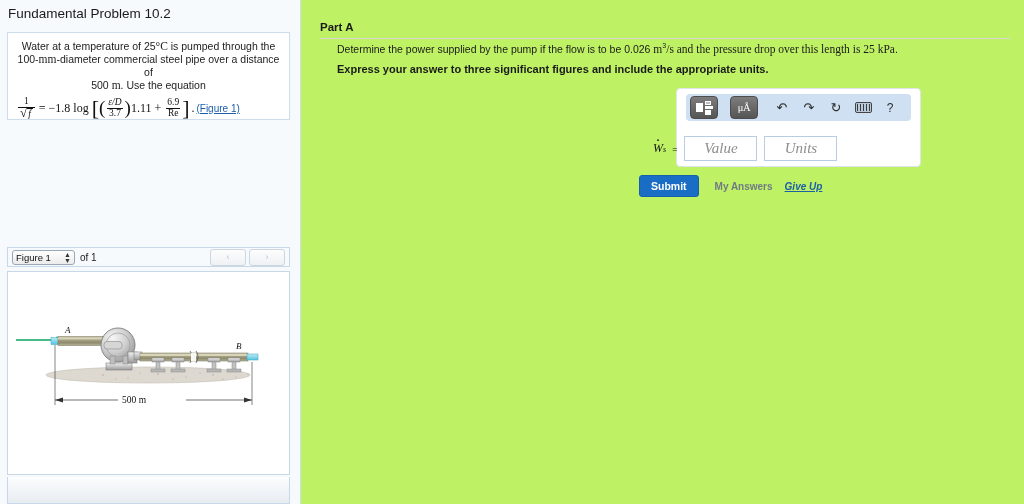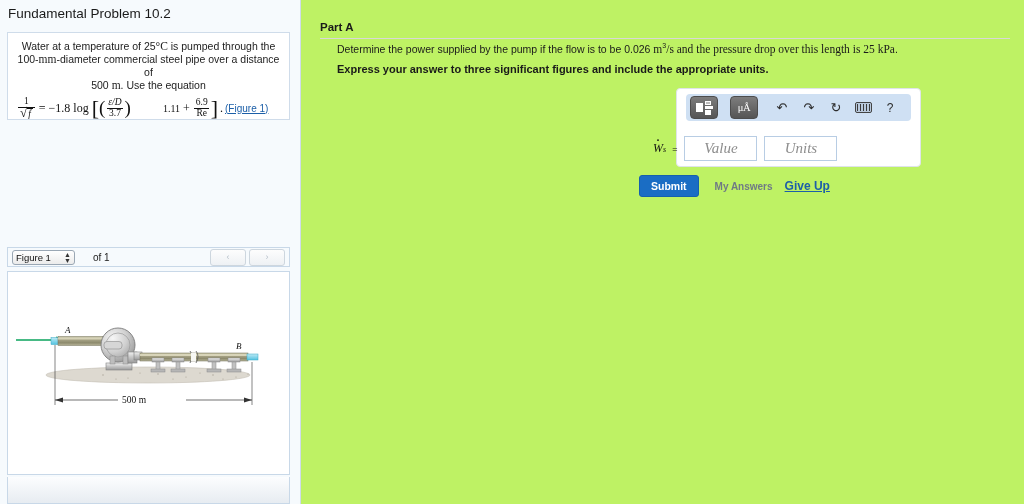--- a/index.html
+++ b/index.html
@@ -54,21 +54,21 @@
   .frac .den { font-size: 9.5px; padding: 0 2px; border-top: 1px solid #111; }
   .sqrt {
     border-top: 1px solid #111;
     padding: 0 2px 0 1px;
     font-style: italic;
   }
   .sqrt-wrap { display: inline-flex; align-items: flex-start; }
   .sqrt-sym { font-size: 13px; line-height: 9px; }
   .bigbr { font-size: 22px; font-weight: 300; line-height: 14px; }
   .paren { font-size: 19px; font-weight: 300; line-height: 12px; }
-  .sup { font-size: 10px; vertical-align: super; padding-left: 32px; }
+  .sup { font-size: 12px; vertical-align: super; }
   .ital { font-style: italic; }
   .figure-link {
     color: #1c5fa8; text-decoration: underline;
     font-family: "Liberation Sans", sans-serif; font-size: 10px;
     cursor: pointer;
   }
 
   
   .fig-bar {
     position: absolute; left: 7px; top: 247px;
@@ -85,21 +85,21 @@
     border-radius: 3px;
     background: linear-gradient(#ffffff, #ebebeb);
     font-size: 9.5px; color: #111;
     display: flex; align-items: center; padding: 0 3px;
     box-sizing: border-box; position: relative;
   }
   .fig-select .spin {
     position: absolute; right: 3px; top: 1px;
     font-size: 7px; line-height: 6px; color: #333;
   }
-  .fig-of { font-size: 10px; color: #222; margin-left: 18px; }
+  .fig-of { font-size: 10px; color: #222; margin-left: 5px; }
   .nav-btns { margin-left: auto; display: flex; gap: 3px; margin-right: 4px; }
   .nav-btn {
     width: 34px; height: 15px;
     border: 1px solid #cdd6de;
     border-radius: 3px;
     background: linear-gradient(#fdfdfd, #eef1f4);
     color: #b9c2cb; font-size: 9px;
     display: flex; align-items: center; justify-content: center;
   }
 
@@ -220,22 +220,22 @@
 
   .submit-row { position: absolute; left: 338px; top: 175px; display: flex; align-items: center; }
   .submit-btn {
     background: #1a6dc4; color: #fff;
     font-size: 10.5px; font-weight: bold;
     padding: 4px 11px; border-radius: 3px;
     border: 1px solid #1560ad;
   }
   .my-answers { font-size: 10px; font-weight: bold; color: #6f7a85; margin-left: 16px; }
   .give-up {
-    font-size: 12px; font-weight: bold; color: #1c5fa8;
-    text-decoration: underline; margin-left: 12px;
+    font-size: 10px; font-weight: bold; color: #1c5fa8;
+    text-decoration: underline; margin-left: 12px; font-style: italic;
   }
 
   
   .fig-svg { position: absolute; left: 8px; top: 272px; }
 </style>
 </head>
 <body>
 
 <div class="page">
 

